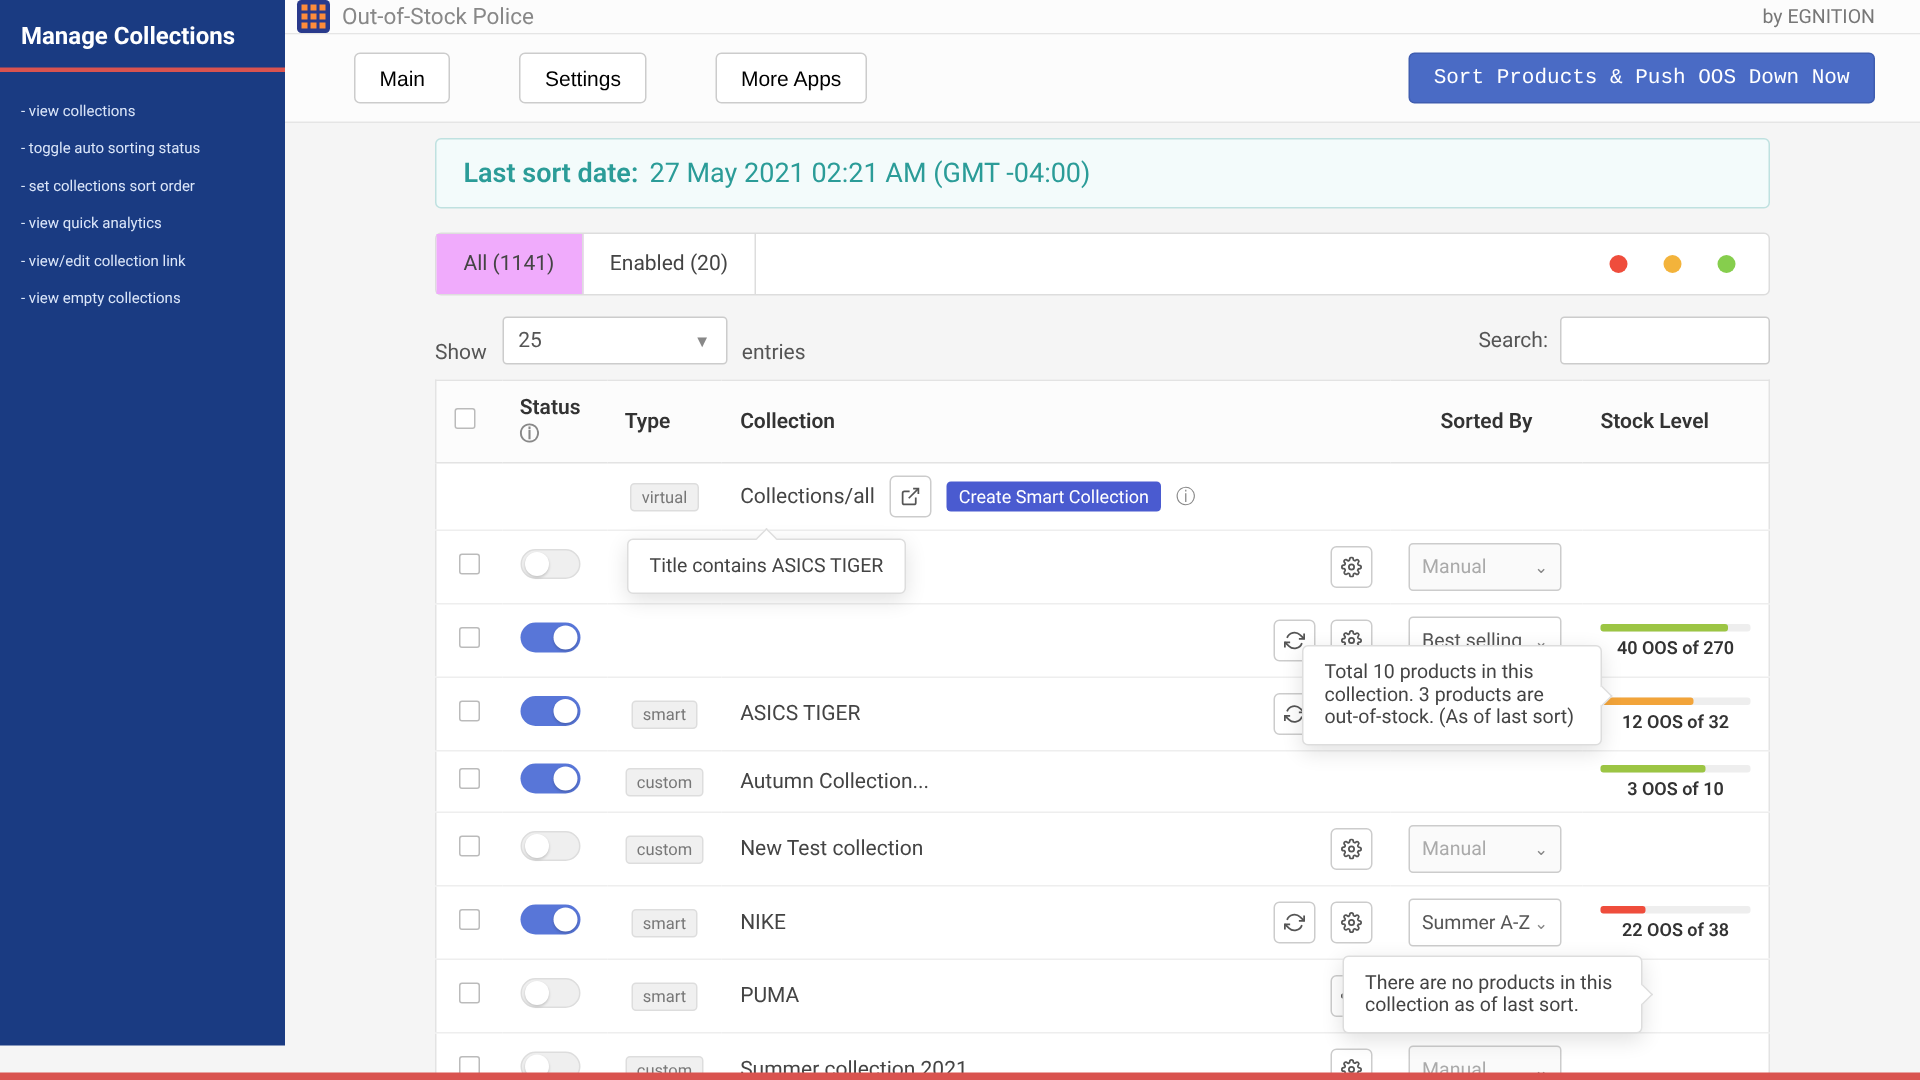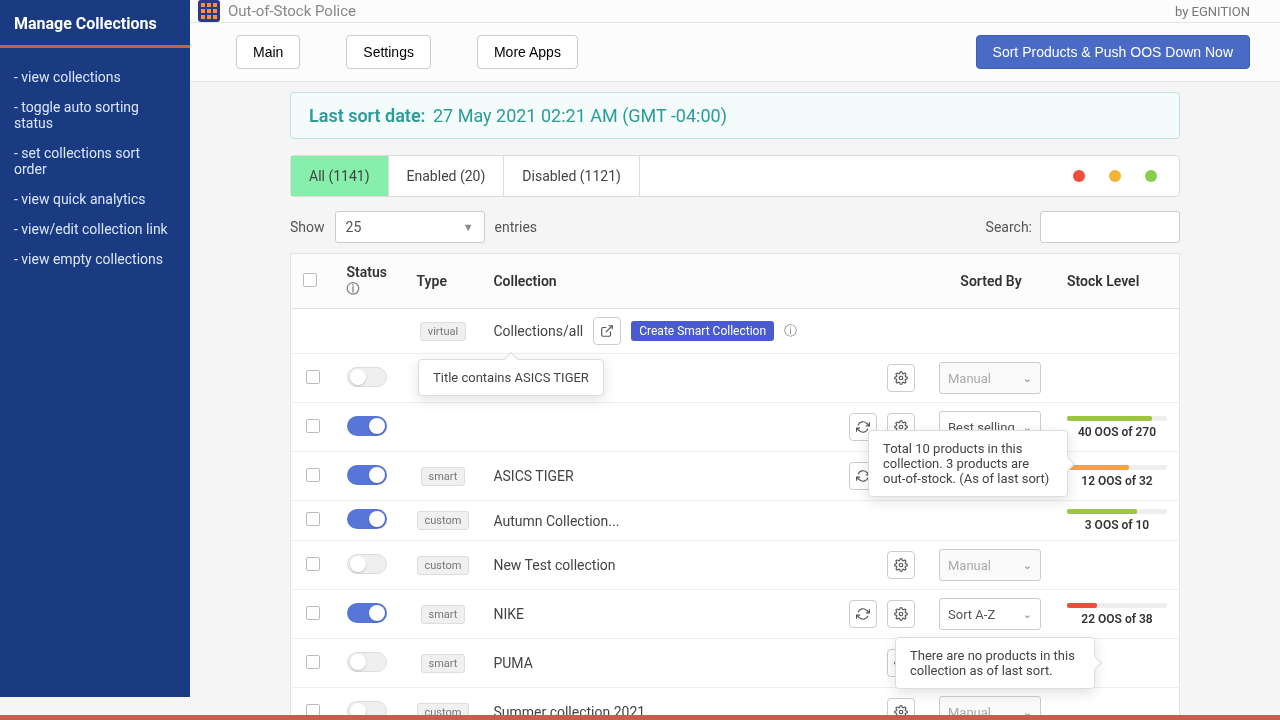--- a/index.html
+++ b/index.html
@@ -24,21 +24,21 @@
   .sidebar-title {
     font-weight: 700;
     font-size: 16px;
     padding: 0 14px 12px 14px;
     border-bottom: 3px solid #d9534f;
     margin-bottom: 14px;
   }
   .sidebar-item {
     padding: 7px 14px;
     color: #dbe6f9;
-    font-size: 14px;
+    font-size: 10px;
     cursor: pointer;
   }
   .main { flex: 1; display: flex; flex-direction: column; }
   .topbar {
     display: flex; align-items: center; height: 42px;
     padding: 0 30px 0 8px; background: #fcfcfc;
     border-bottom: 1px solid #e5e5e5;
   }
   .logo-sq {
     width: 22px; height: 22px; background: #293a8c;
@@ -53,43 +53,43 @@
   .toolbar {
     display: flex; align-items: center; padding: 12px 30px 12px 10px;
     border-bottom: 1px solid #e5e5e5; background:#fcfcfc;
   }
   .btn {
     background: #fff; border: 1px solid #ccc; border-radius: 4px;
     padding: 8px 16px; font-size: 14px; margin-right: 10px; cursor: pointer; margin-left: 36px;
   }
   .btn-primary {
     margin-left: auto; margin-right: 0;
-    background: #4a6bc5; color: #fff; border: 1px solid #3f5db0;
+    background: #4a6bc5; color: #fff; border: 1px solid #3f5db0; font-family: Liberation Mono, monospace;
   }
   .content { padding: 10px 20px 0 20px; }
   .banner {
     border: 1px solid #bfe1e0; background: #f3fbfb;
     border-radius: 4px; padding: 12px 18px; margin: 0 80px 16px 80px;
     color: #2b9c98; font-size: 18px;
   }
   .banner .label { font-weight: 600; margin-right: 3px; }
   .table-wrap { margin: 0 80px; }
   .tabbar {
     display: flex; align-items: center; border: 1px solid #ddd;
     border-radius: 4px; background: #fff; height: 42px;
   }
   .tab {
     padding: 0 18px; height: 100%; display:flex; align-items:center;
     border-right: 1px solid #ddd; font-size: 14px; color:#444; cursor:pointer;
   }
-  .tab.active { background: #86efac; }
+  .tab.active { background: #f0abfc; }
   .dots { margin-left: auto; display: flex; gap: 24px; padding-right: 22px; }
   .dot { width: 12px; height: 12px; border-radius: 50%; cursor:pointer; }
   .controls-row {
-    display: flex; align-items: center; margin: 14px 0 10px 0;
+    display: flex; align-items: flex-end; margin: 14px 0 10px 0;
     font-size: 14px; color: #555;
   }
   .select-box {
     border: 1px solid #ccc; border-radius: 3px; height: 32px;
     width: 150px; margin: 0 10px; padding: 0 10px;
     display: flex; align-items: center; justify-content: space-between;
     background: #fff; cursor:pointer;
   }
   .select-caret { color: #888; font-size: 11px; }
   .search-wrap { margin-left: auto; display: flex; align-items: center; gap: 8px; }
@@ -219,21 +219,20 @@
     <div class="content">
       <div class="banner">
         <span class="label">Last sort date:</span>
         <span>27 May 2021 02:21 AM (GMT -04:00)</span>
       </div>
 
       <div class="table-wrap">
         <div class="tabbar">
           <div class="tab active">All (1141)</div>
           <div class="tab">Enabled (20)</div>
-          <div class="tab">Disabled (1121)</div>
           <div class="dots">
             <div class="dot" style="background:#ef4d3c"></div>
             <div class="dot" style="background:#f3b33b"></div>
             <div class="dot" style="background:#86ce4d"></div>
           </div>
         </div>
 
         <div class="controls-row">
           <span>Show</span>
           <div class="select-box">
@@ -446,21 +445,21 @@
                         <svg class="ic" viewBox="0 0 24 24" fill="none" stroke="currentColor" stroke-width="2">
                           <circle cx="12" cy="12" r="3"></circle>
                           <path d="M19.4 15a1.7 1.7 0 0 0 .34 1.87l.06.06a2 2 0 1 1-2.83 2.83l-.06-.06a1.7 1.7 0 0 0-1.87-.34 1.7 1.7 0 0 0-1 1.56V21a2 2 0 1 1-4 0v-.09a1.7 1.7 0 0 0-1-1.56 1.7 1.7 0 0 0-1.87.34l-.06.06a2 2 0 1 1-2.83-2.83l.06-.06a1.7 1.7 0 0 0 .34-1.87 1.7 1.7 0 0 0-1.56-1H3a2 2 0 1 1 0-4h.09a1.7 1.7 0 0 0 1.56-1 1.7 1.7 0 0 0-.34-1.87l-.06-.06A2 2 0 1 1 7.08 4.3l.06.06a1.7 1.7 0 0 0 1.87.34H9a1.7 1.7 0 0 0 1-1.56V3a2 2 0 1 1 4 0v.09a1.7 1.7 0 0 0 1 1.56 1.7 1.7 0 0 0 1.87-.34l.06-.06a2 2 0 1 1 2.83 2.83l-.06.06a1.7 1.7 0 0 0-.34 1.87V9a1.7 1.7 0 0 0 1.56 1H21a2 2 0 1 1 0 4h-.09a1.7 1.7 0 0 0-1.56 1z"></path>
                         </svg>
                       </span>
                     </div>
                   </div>
                 </td>
                 <td class="col-sorted">
                   <div class="dropdown ">
-                    <span>Sort A-Z</span>
+                    <span>Summer A-Z</span>
                     <span class="select-caret">⌄</span>
                   </div>
                 </td>
                 <td class="col-stock">
                   <div class="stock-bar">
                     <div class="fill" style="width:30%;background:#ef4d3c;"></div>
                   </div>
                   <div class="stock-text">22 OOS of 38</div>
                 </td>
               </tr>

